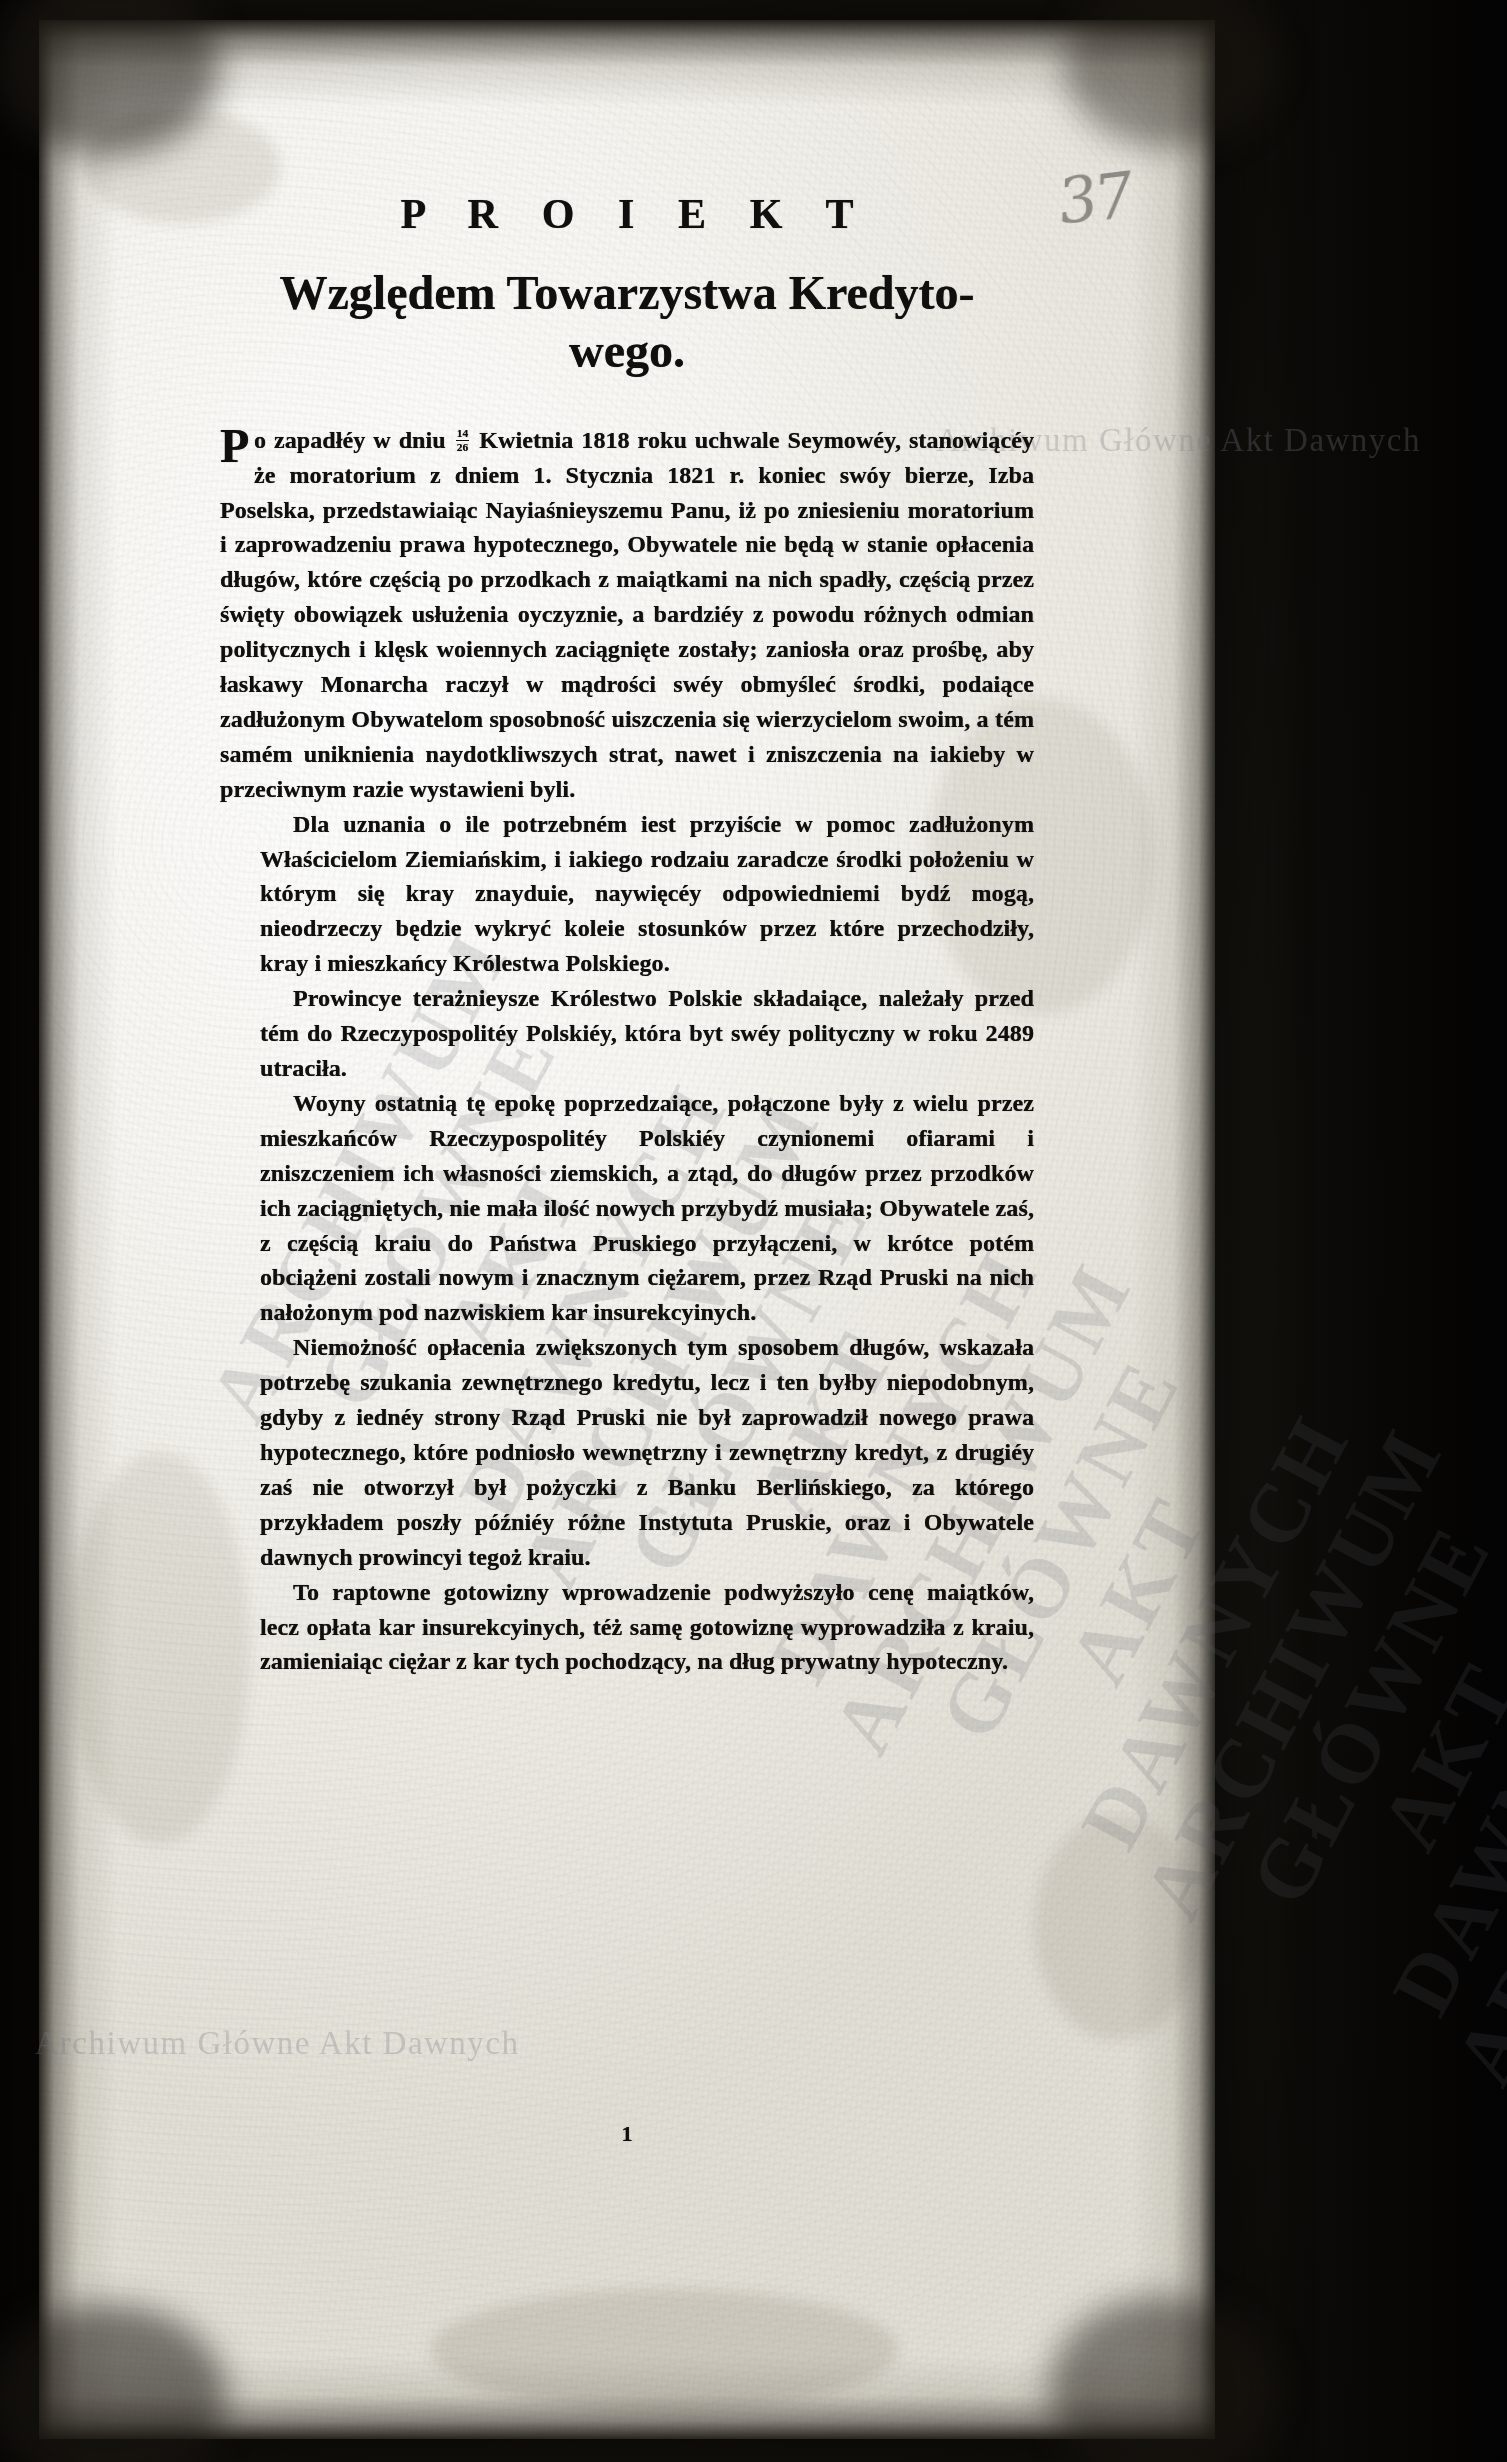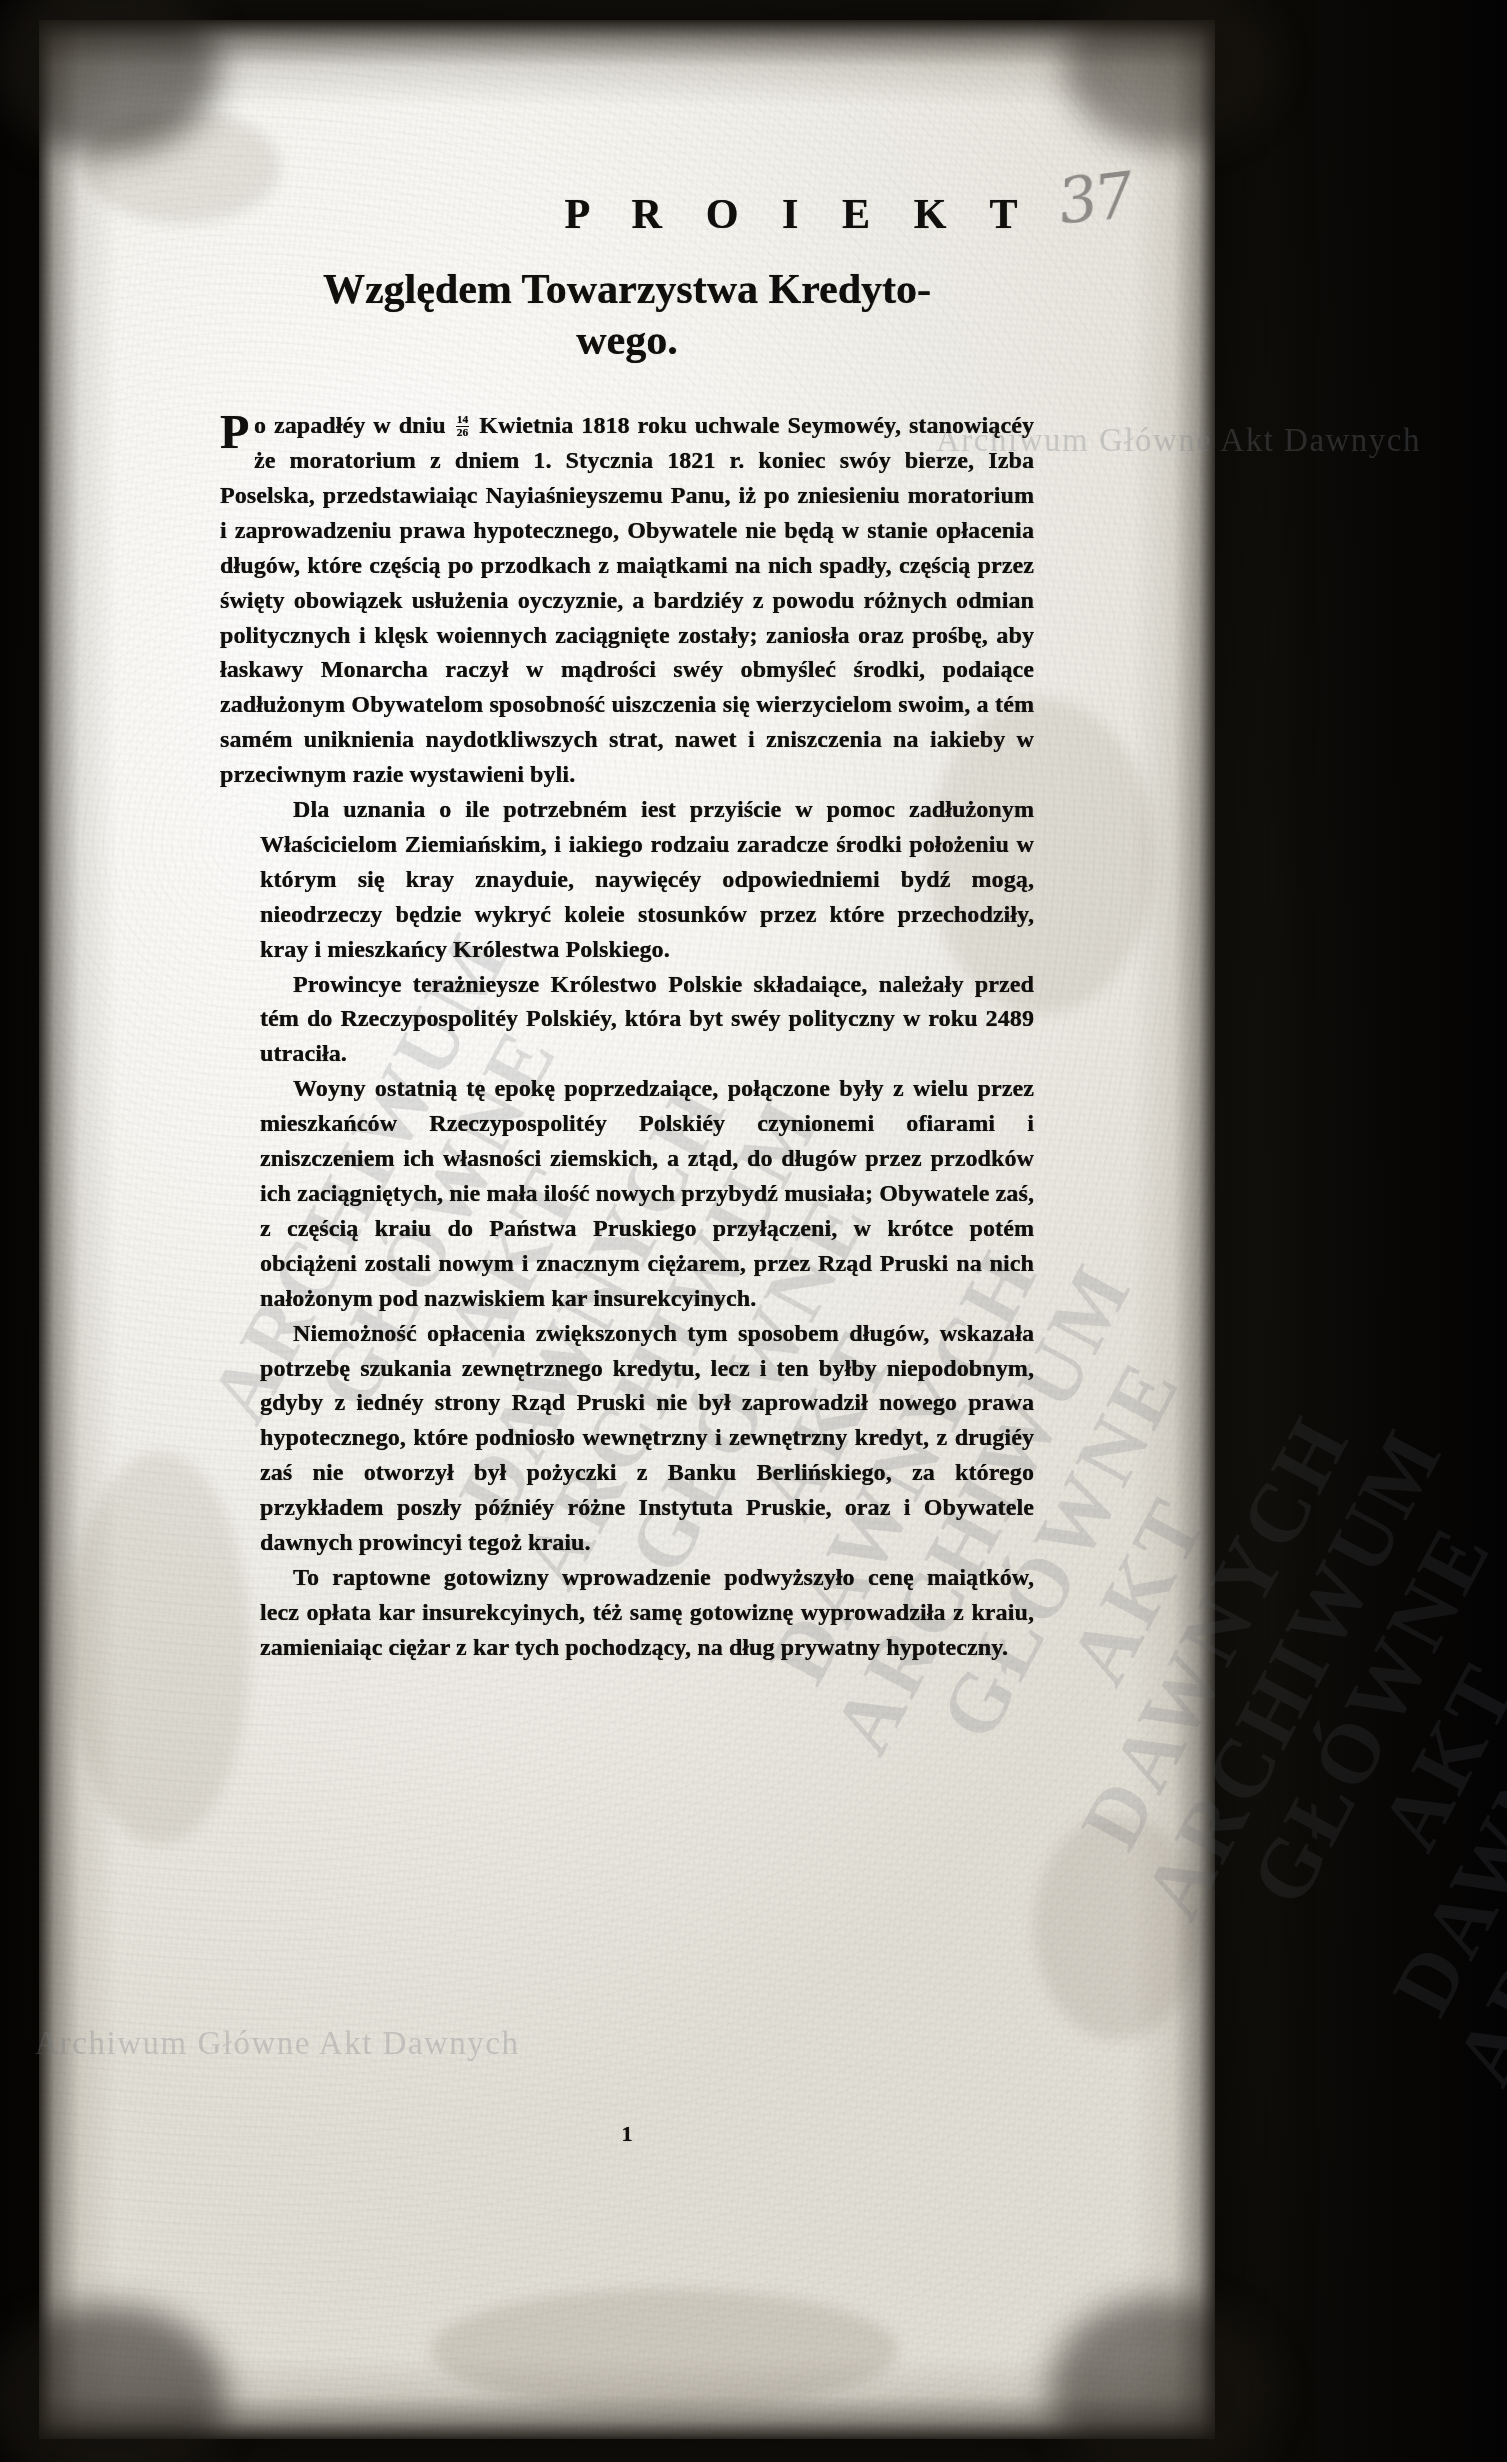--- a/index.html
+++ b/index.html
@@ -135,32 +135,32 @@
   
   .textblock {
     position: absolute;
     left: 181px;
     top: 170px;
     width: 814px;
     color: #100f0d;
   }
 
   .doc-title {
-    text-align: right;
+    text-align: center;
     font-size: 42px;
     font-weight: 700;
     letter-spacing: 16.6px;
     margin: 0 0 26px 0;
     padding-left: 16.6px;
     font-family: "Liberation Serif", serif;
   }
 
   .doc-subtitle {
     text-align: center;
-    font-size: 42px;
+    font-size: 48px;
     font-weight: 700;
     line-height: 1.22;
     margin: 0 0 42px 0;
     font-family: "Liberation Serif", serif;
   }
   .doc-subtitle .l2 { display: block; }
 
   .body-par {
     font-size: 24px;
     line-height: 1.455;

